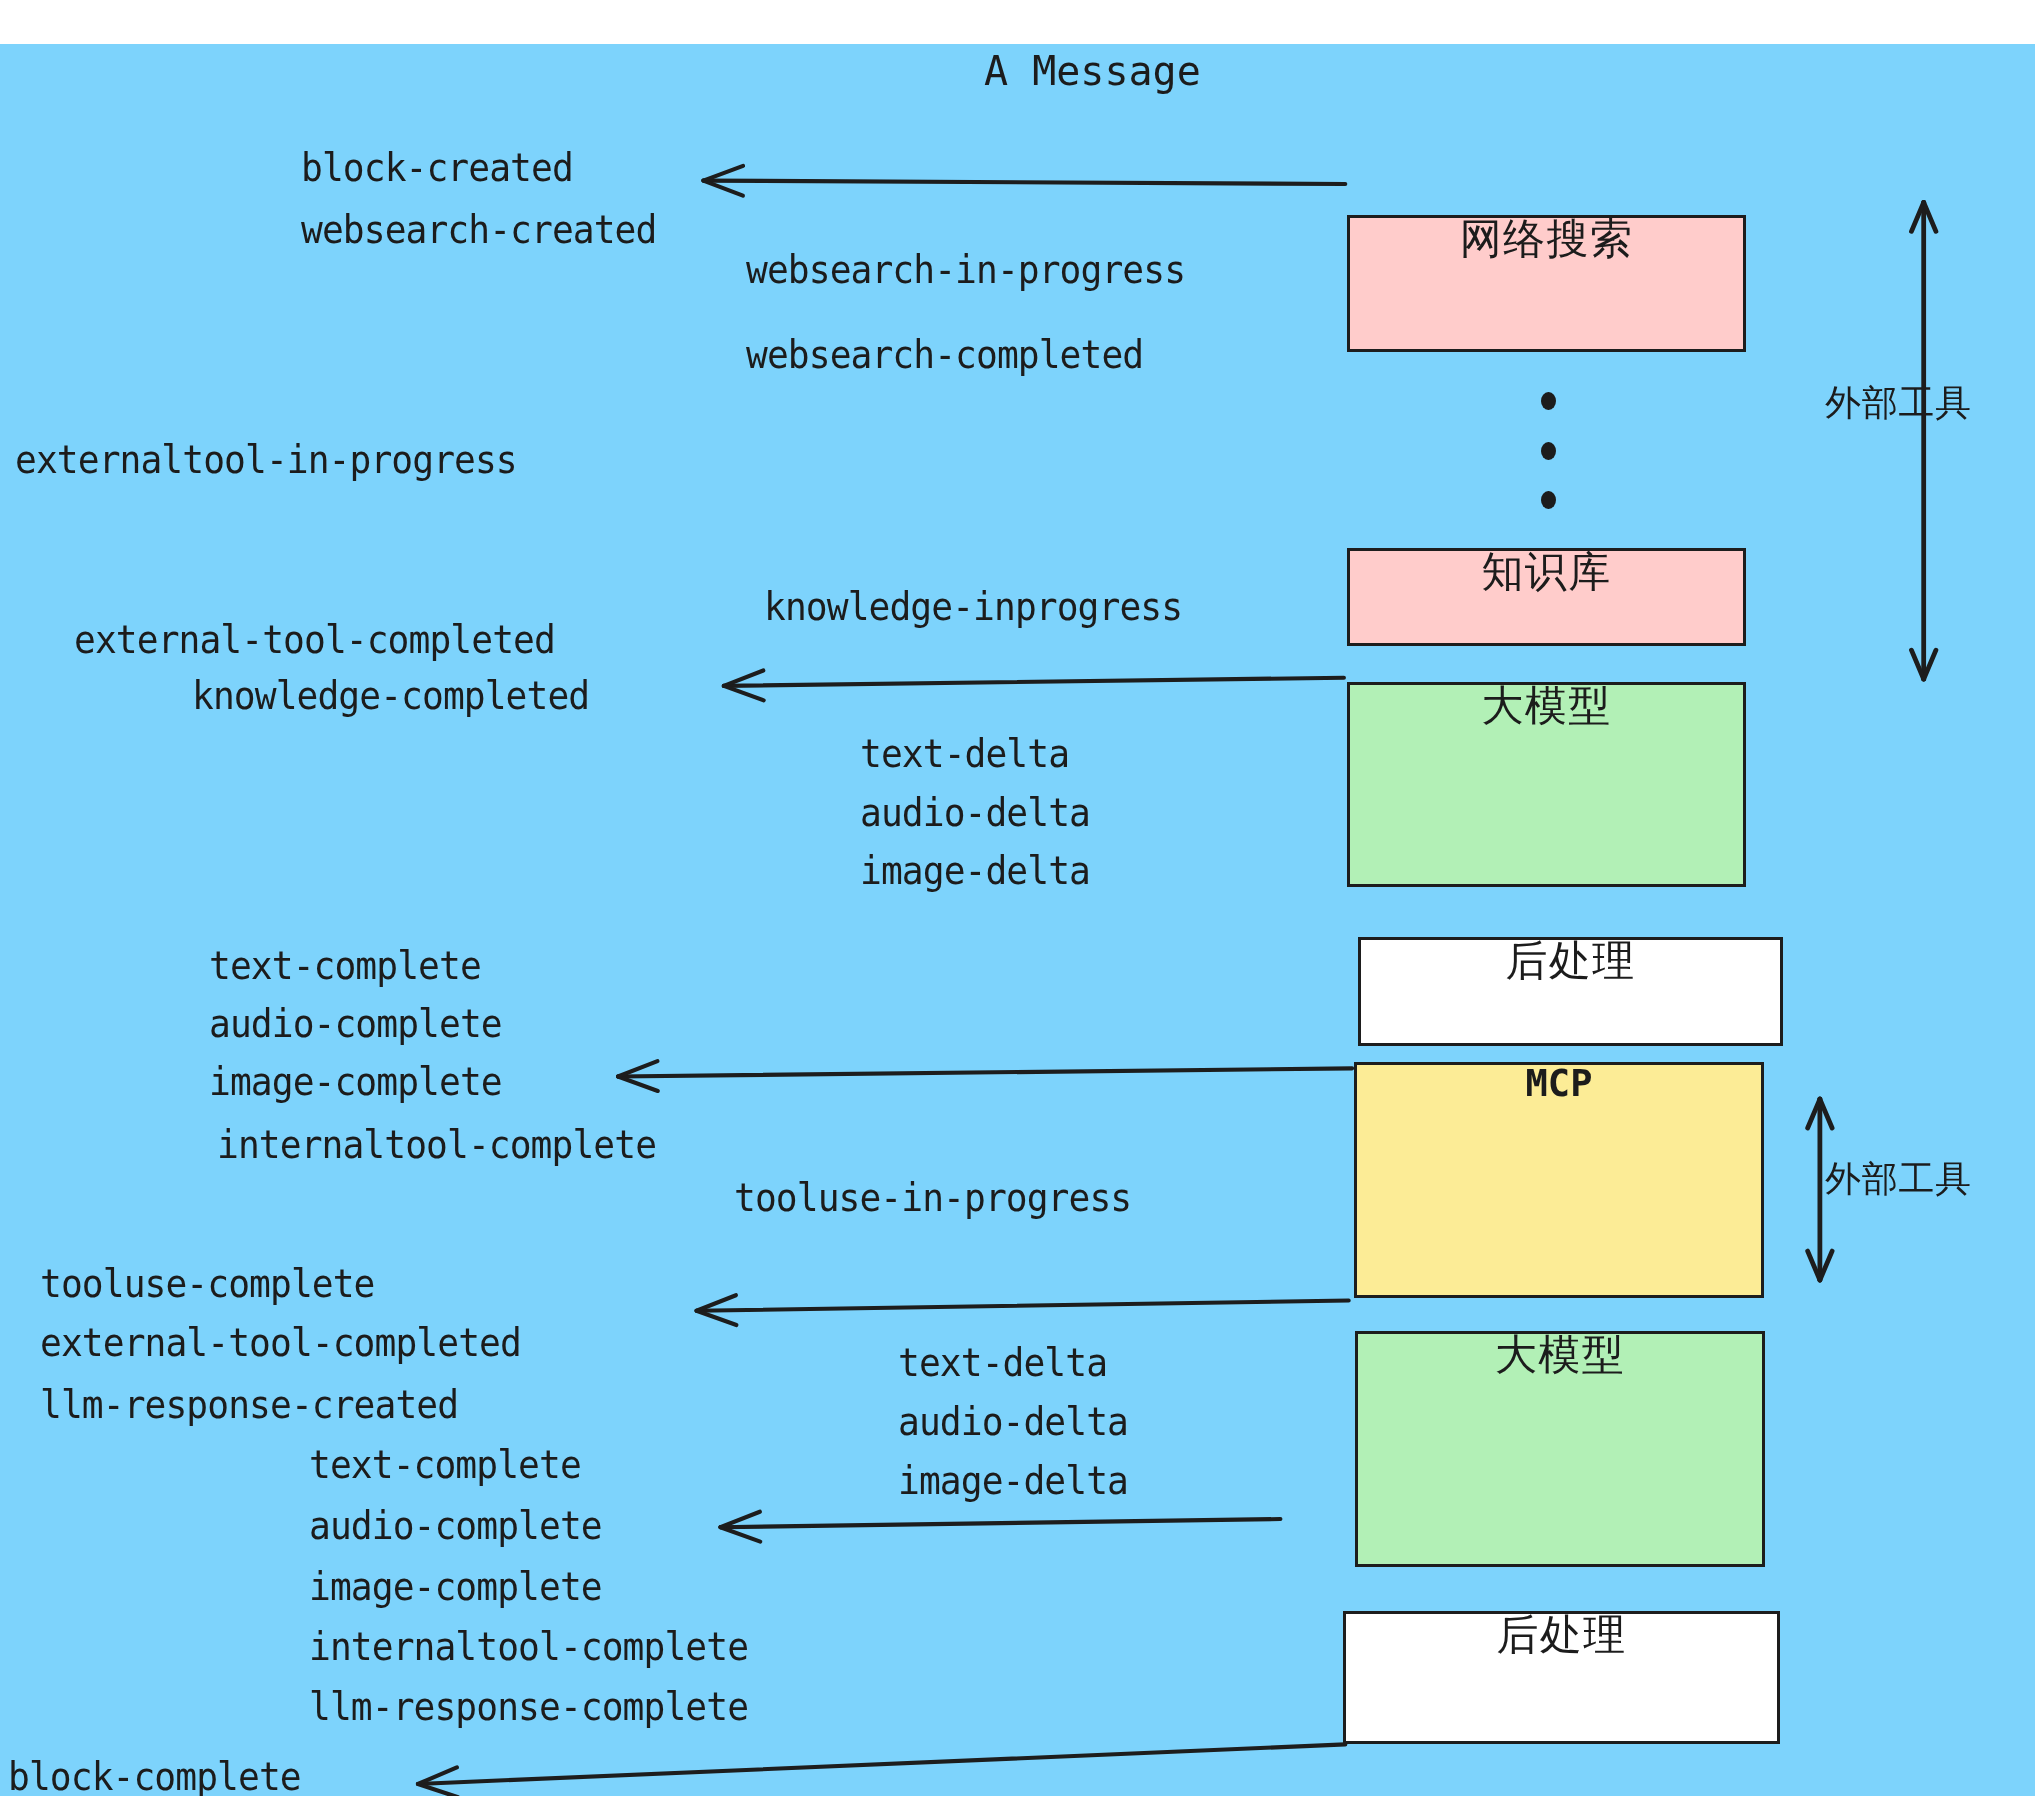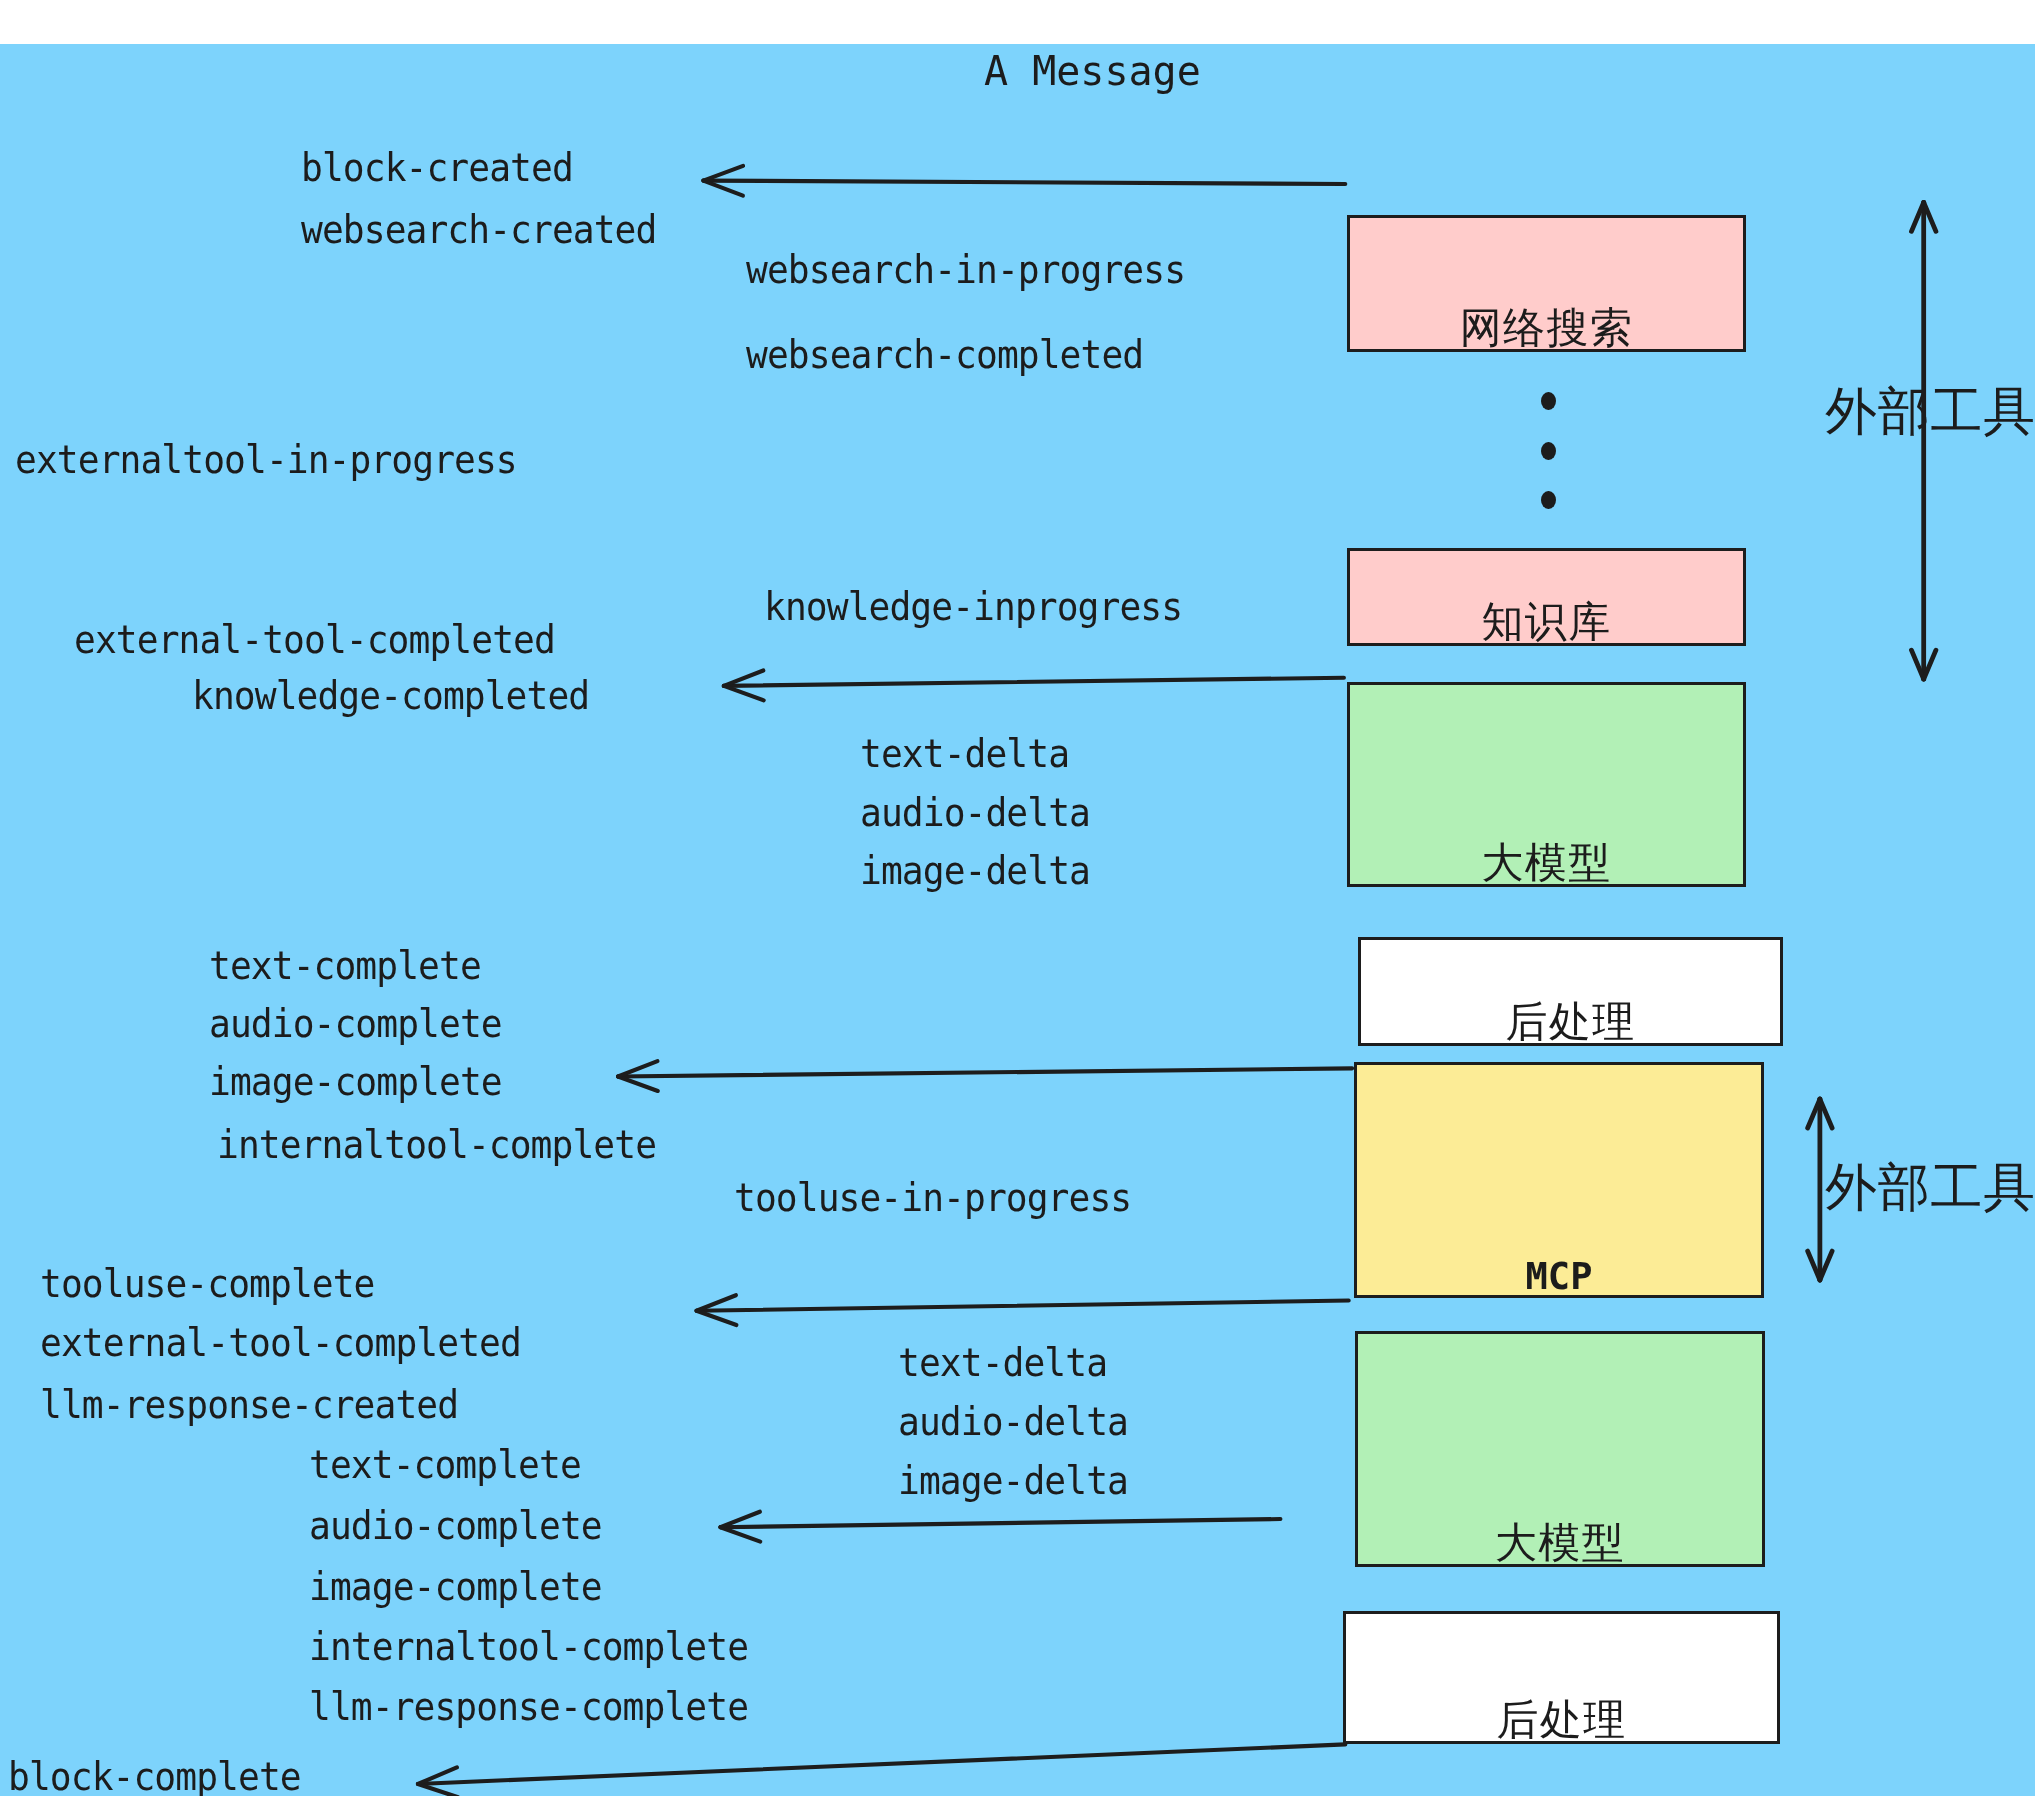--- a/index.html
+++ b/index.html
@@ -34,39 +34,39 @@
     letter-spacing: 0px;
     color: #1c1c1c;
     white-space: nowrap;
     line-height: 1;
   }
   .box {
     position: absolute;
     border: 3.4px solid #1d1d1d;
     box-sizing: border-box;
     display: flex;
-    align-items: flex-end;
+    align-items: flex-start;
     justify-content: center;
   }
   .box-label {
     font-family: "DejaVu Sans", "Liberation Sans", sans-serif;
     font-size: 42px;
     color: #1c1c1c;
     letter-spacing: 1.4px;
     line-height: 1;
   }
   .box-label.latin {
     font-family: "DejaVu Sans Mono", "Liberation Mono", monospace;
     font-size: 37px;
     letter-spacing: 0px;
   }
   .side-label {
     position: absolute;
     font-family: "DejaVu Sans", "Liberation Sans", sans-serif;
-    font-size: 52px;
+    font-size: 36px;
     color: #1c1c1c;
     letter-spacing: 0.7px;
     white-space: nowrap;
     line-height: 1;
   }
   .dot {
     position: absolute;
     width: 15px;
     height: 18.4px;
     border-radius: 50%;

